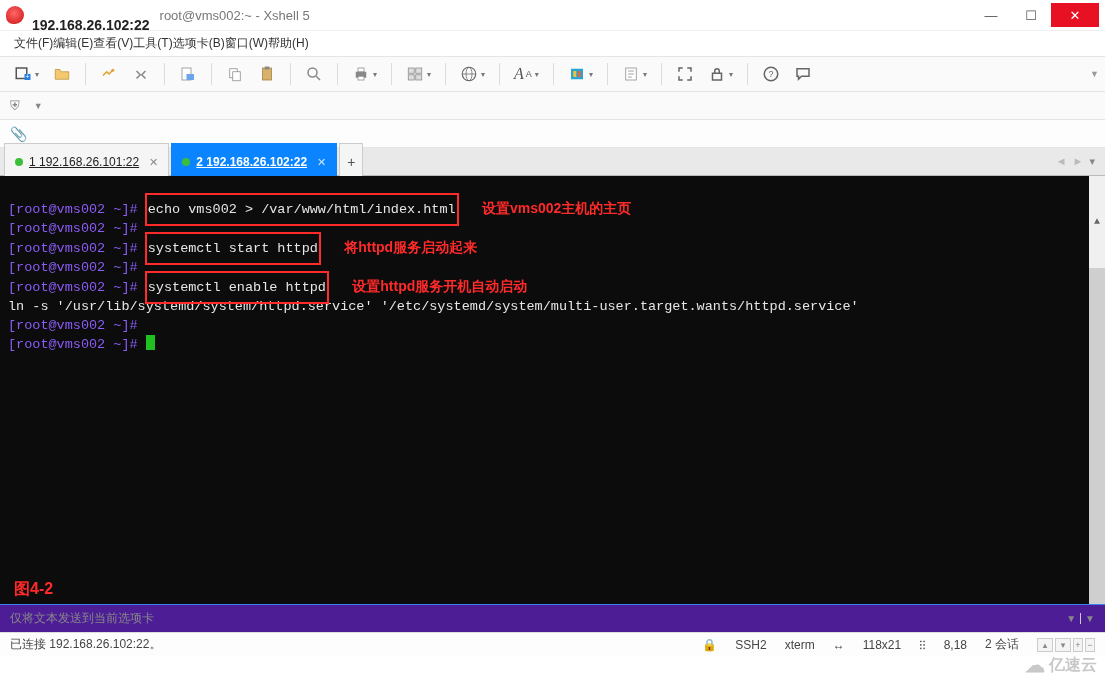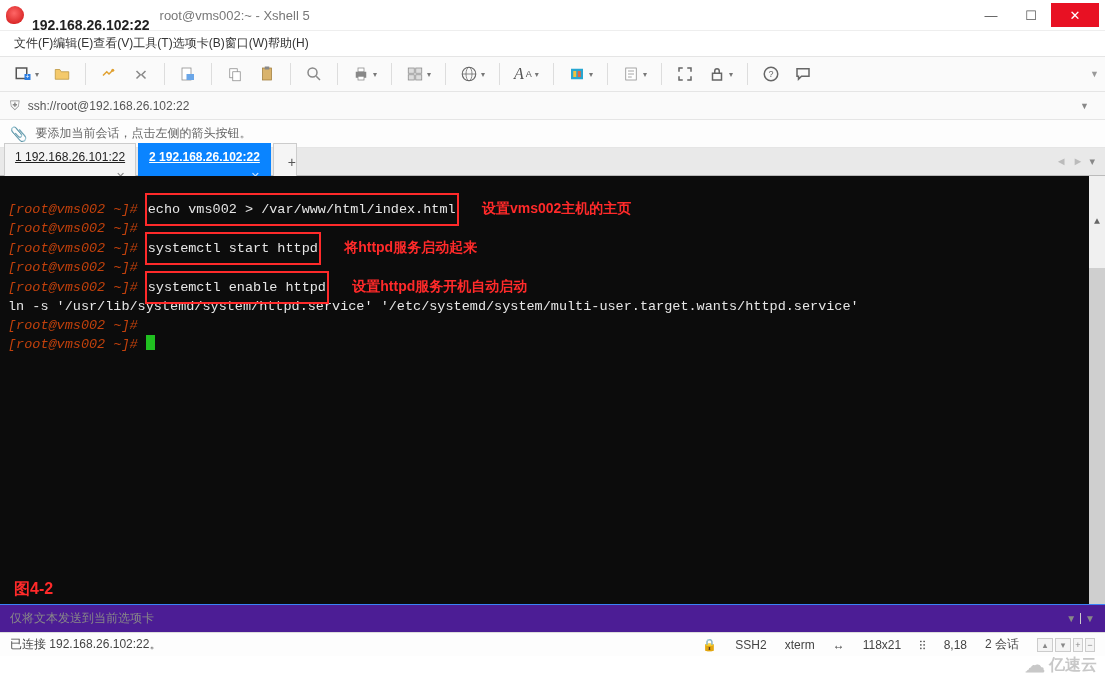--- a/index.html
+++ b/index.html
@@ -18,31 +18,31 @@
     .tb svg { width:18px; height:18px; }
     .tb .dd { font-size:8px; color:#777; margin-left:1px; }
     .sep { width:1px; height:22px; background:#ddd; margin:0 4px; }
     .addressbar { height: 28px; display: flex; align-items: center; padding: 4px 10px; gap: 8px; border-bottom:1px solid #e5e5e5; background:#fafafa; }
     .addressbar .shield { font-size:13px; color:#888; }
     .addressbar .url { color:#555; font-size:12px; flex:1; }
     .dd-arrow{ font-size:9px; color:#888; padding:0 6px;}
     .hintbar { height: 28px; display: flex; align-items: center; padding: 0 10px; gap: 8px; background:#fdfdfd; border-bottom:1px solid #e5e5e5; color:#666; }
     .hintbar .pin{ font-size:14px; color:#888;}
     .tabbar { height: 28px; display: flex; align-items: center; background: #e9e9e9; border-bottom:1px solid #bbb; padding-left:4px; position:relative;}
-    .tab { height: 38px; display: flex; align-items: flex-end; gap: 6px; padding: 0 10px; background:#f5f5f5; border:1px solid #ccc; border-bottom:none; margin-right:2px; font-size:12px;flex-direction:column; }
+    .tab { height: 38px; display: flex; align-items: center; gap: 6px; padding: 0 10px; background:#f5f5f5; border:1px solid #ccc; border-bottom:none; margin-right:2px; font-size:12px; }
     .tab .dot { width:8px; height:8px; border-radius:50%; background:#3bbf3b; }
     .tab .lbl { text-decoration: underline; color:#222; }
     .tab.active { background:#0a84ff; color:#fff; border-color:#0a84ff; }
     .tab.active .lbl { color:#fff; text-decoration: underline; font-weight:bold; }
     .tab .x { color:#888; font-size:11px; margin-left:4px; }
     .tab.active .x { color:#cde6ff; }
     .tab.add { width:24px; padding:0; justify-content:center; font-size:14px; color:#555; }
     .tab-nav { margin-left:auto; display:flex; gap:6px; padding-right:10px; color:#bbb; font-size:11px;}
     .terminal { background:#0c0c0c; color:#e6e6e6; font-family: "Consolas","Courier New",monospace; font-size:13.5px; height: 428px; overflow:hidden; position:relative; padding:4px 8px; line-height:19px; white-space:pre; }
-    .prompt { color:#c2410c;font-style:italic; }
+    .prompt { color:#8b5cf6; }
     .cmd-hl { outline:2px solid #ff2a2a; outline-offset:-1px; padding:8px 2px; background:rgba(0,0,0,0);}
     .ann { color:#ff2a2a; font-family:"Microsoft YaHei",sans-serif; font-weight:bold; font-size:14px;text-align:center; }
     .fig { color:#ff2a2a; font-family:"Microsoft YaHei",sans-serif; font-weight:bold; font-size:16px; position:absolute; left:14px; bottom:6px;}
     .cursor { display:inline-block; width:9px; height:15px; background:#20c020; vertical-align:-2px; }
     .term-scroll { position:absolute; top:0; right:0; width:16px; height:100%; background:#f0f0f0; }
     .term-scroll .thumb{ background:#cfcfcf; width:100%; height:100%; }
     .term-scroll .arrow{ text-align:center; font-size:10px; color:#666; height:16px; line-height:16px; background:#f0f0f0;}
     .sendbar { height: 28px; display:flex; align-items:center; padding:0 10px; background:#4c1d95; border-top:1px solid #3b82f6; color:#888; }
     .sendbar .combo { margin-left:auto; display:flex; align-items:center; gap:4px; font-size:10px; color:#888; }
     .statusbar { height: 24px; display:flex; align-items:center; gap:18px; padding:0 10px; background:#fdfdfd; border-top:1px solid #ddd; color:#444; font-size:12px; }
@@ -204,27 +204,25 @@
   <div class="tb">
       <svg viewBox="0 0 24 24">
         <path d="M4 5h16v10H10l-4 4v-4H4z" fill="none" stroke="#666" stroke-width="2"></path>
       </svg>
     </div>
   <div style="position:absolute; right:6px; font-size:9px; color:#999;">▼</div>
 </div>
 
 <div class="addressbar">
   <span class="shield">⛨</span>
-  <span class="url">ssh://root@192.168.26.102:22</span>
   <span class="dd-arrow">▼</span>
 </div>
 
 <div class="hintbar">
   <span class="pin">📎</span>
-  <span>要添加当前会话，点击左侧的箭头按钮。</span>
 </div>
 
 <div class="tabbar">
   <div class="tab">
     <span class="dot"></span>
     <span class="lbl">1 192.168.26.101:22</span>
     <span class="x">✕</span>
   </div>
   <div class="tab active">
     <span class="dot"></span>

